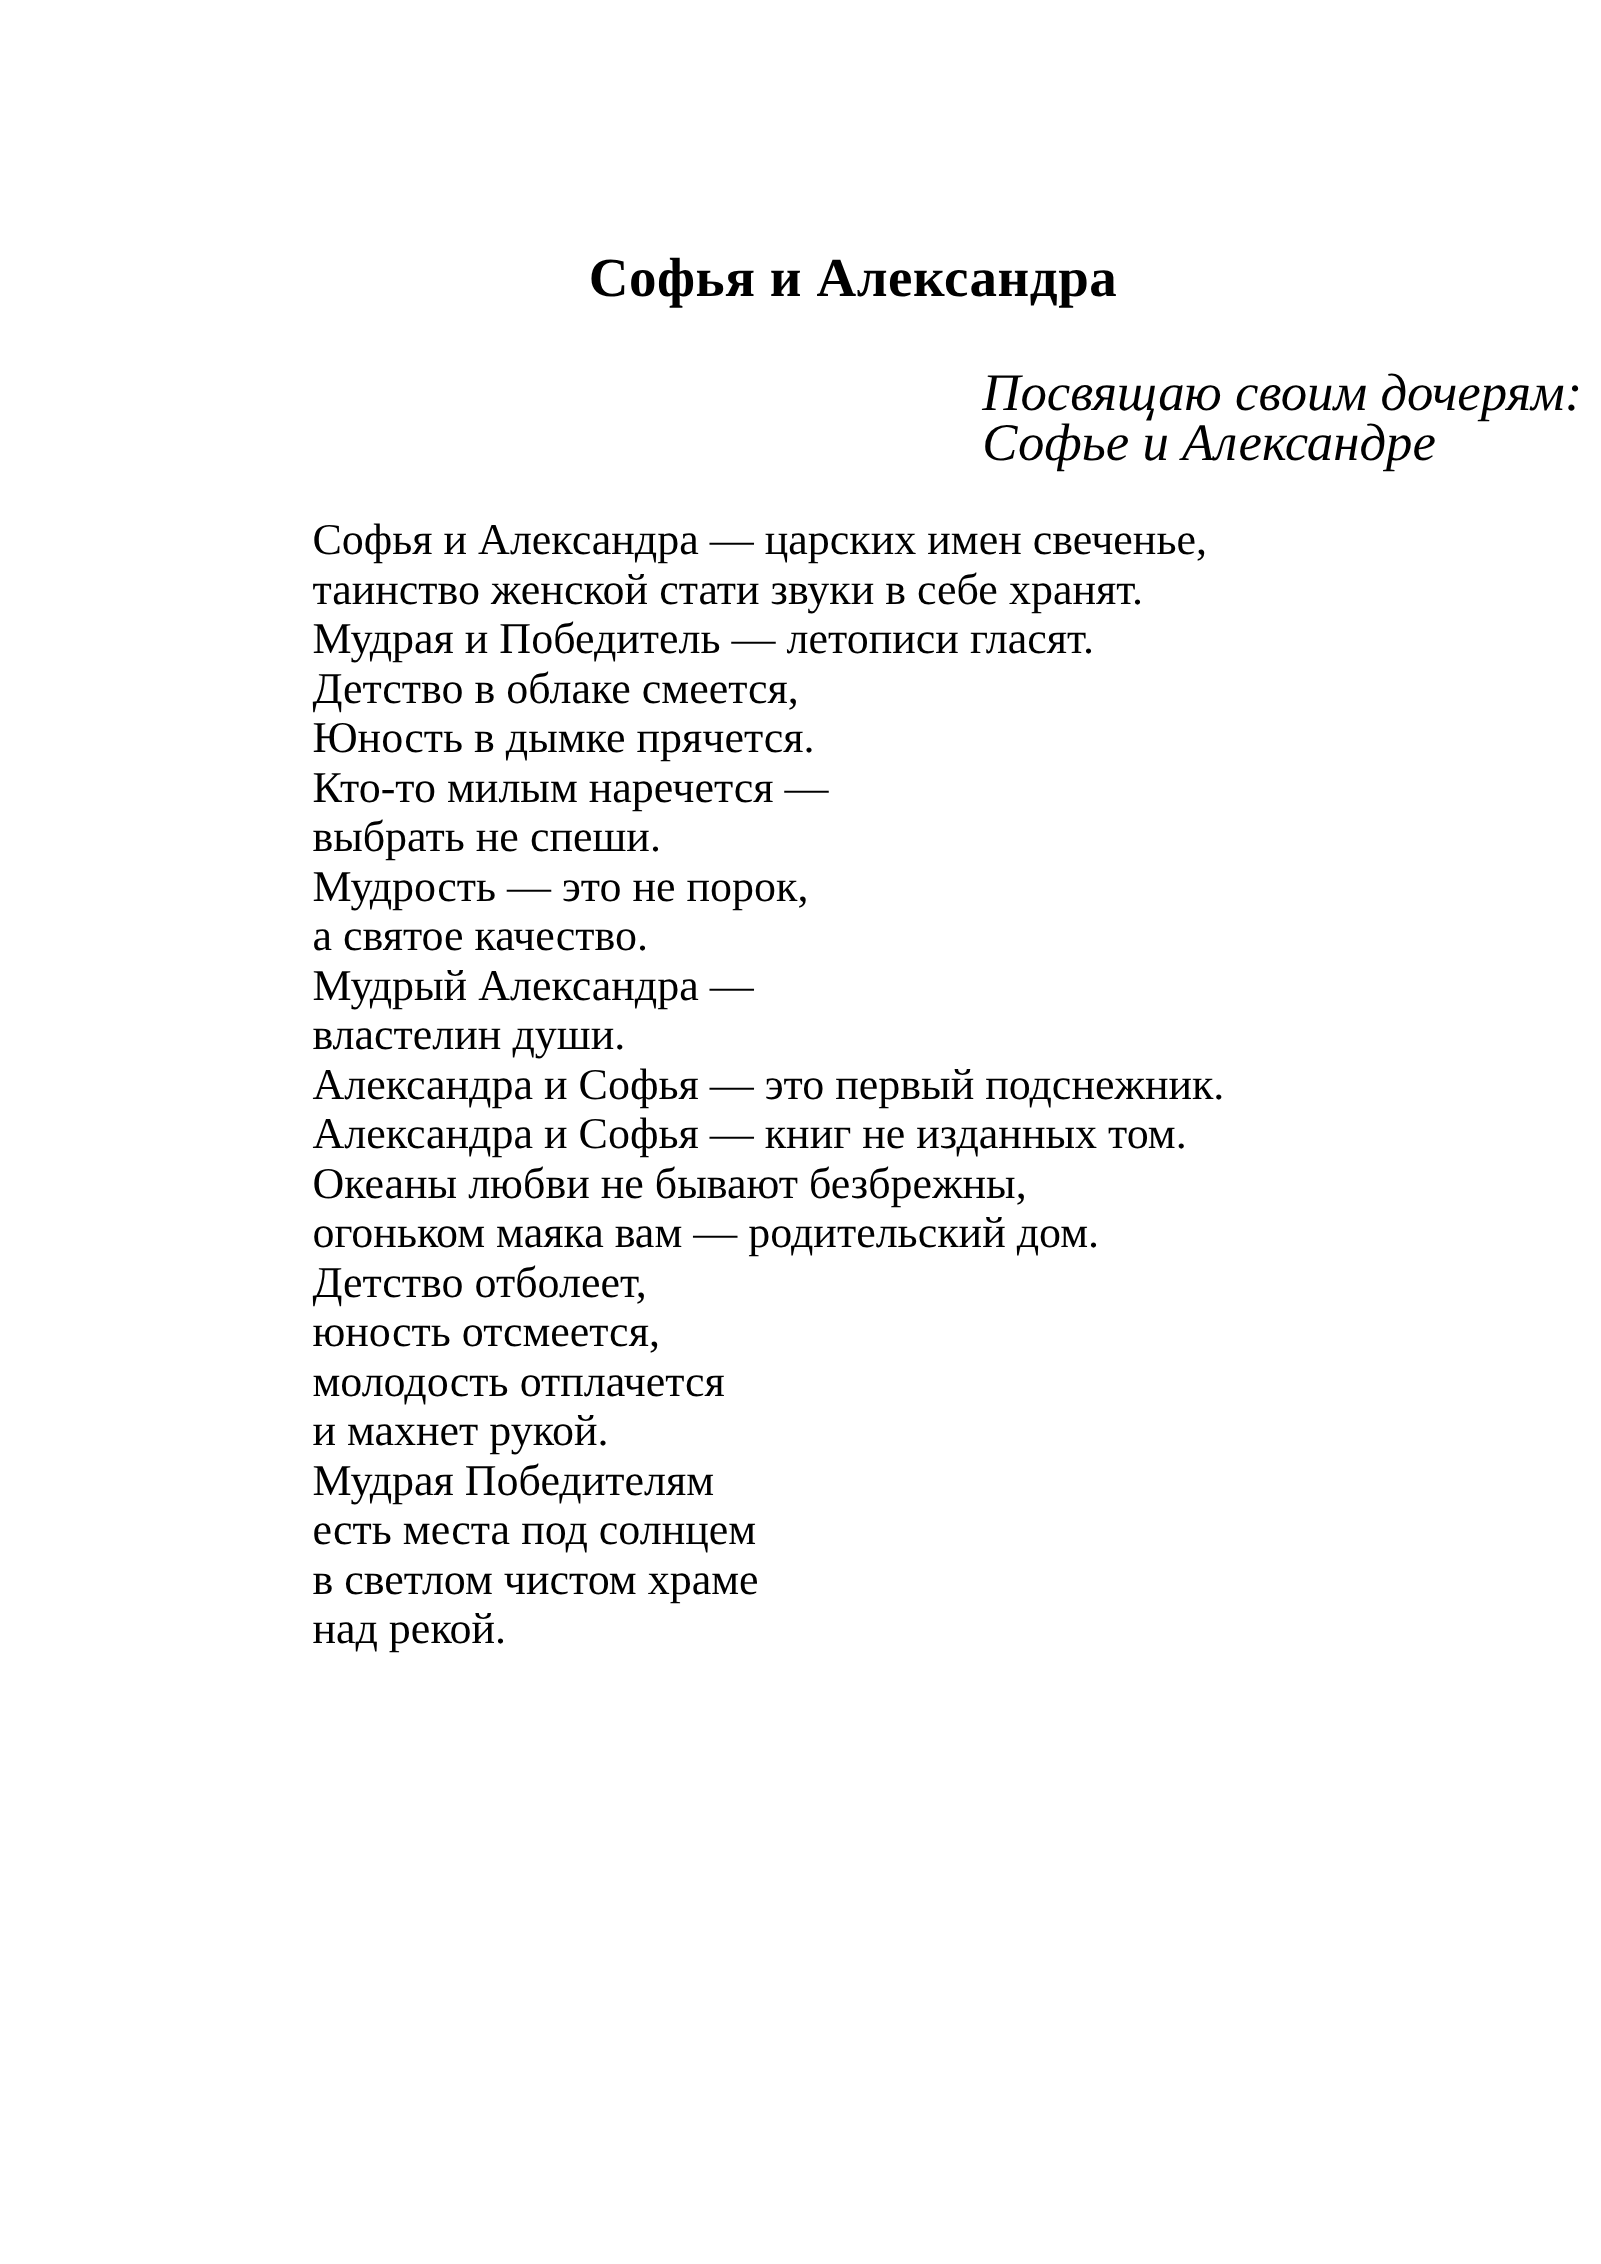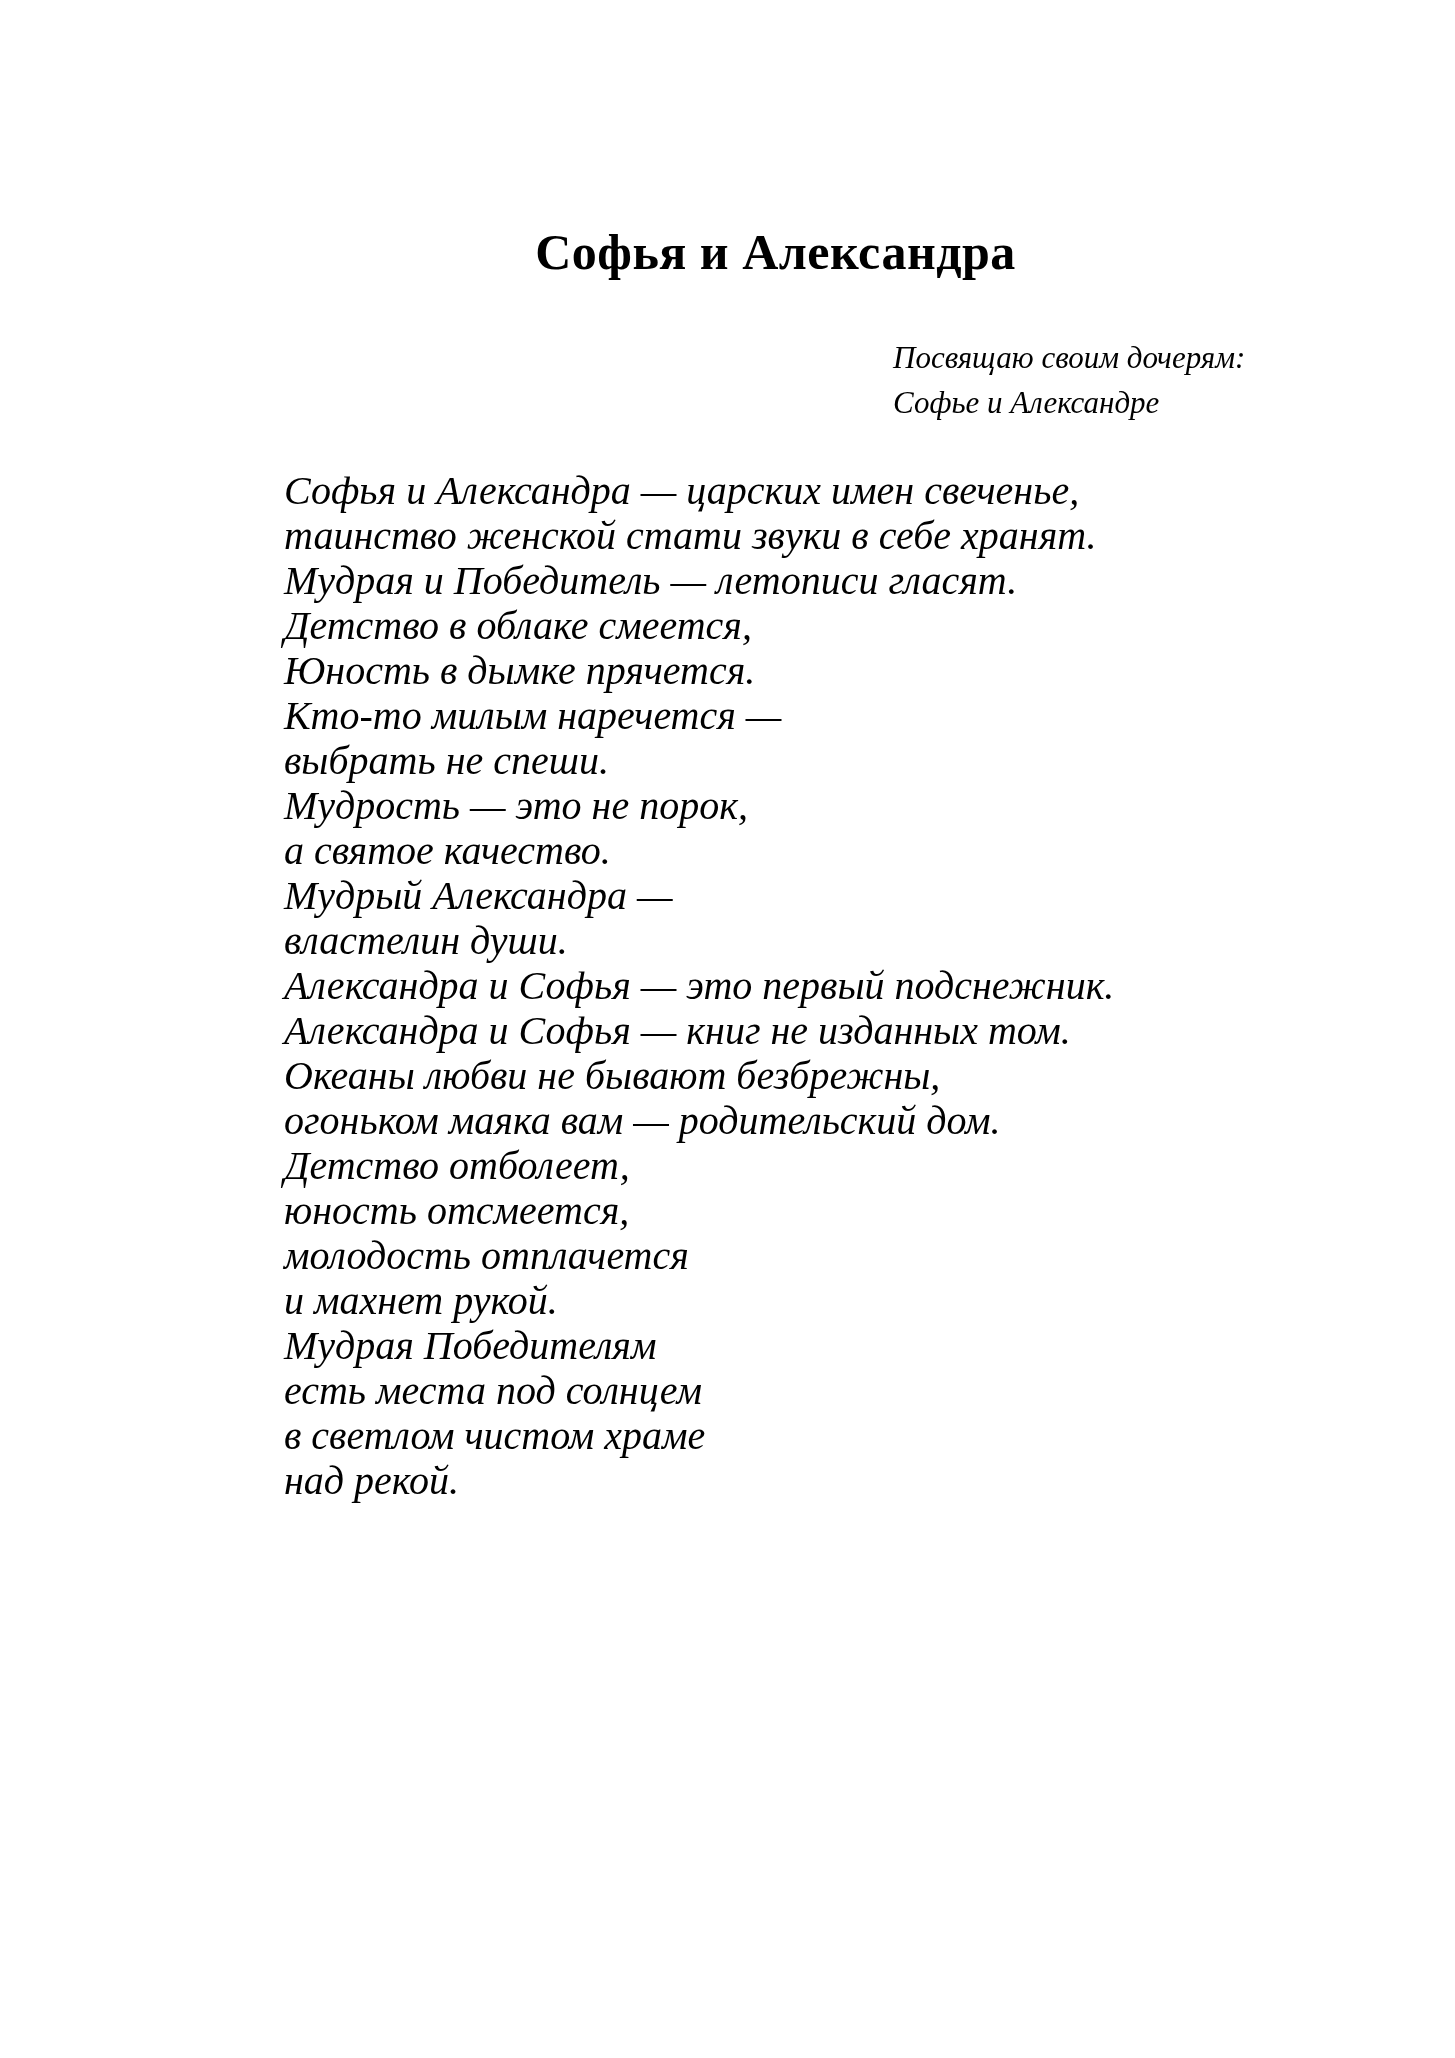--- a/index.html
+++ b/index.html
@@ -25,33 +25,32 @@
     text-align: center;
     font-size: 50px;
     font-weight: bold;
     line-height: normal;
     letter-spacing: 0.5px;
   }
   .dedication {
     position: absolute;
     top: 335px;
     left: 893px;
-    font-size: 31px;
+    font-size: 48px;
     font-style: italic;
     line-height: 45px;
     white-space: nowrap;
   }
   .poem {
     position: absolute;
     top: 468px;
     left: 284px;
     font-size: 40px;
     line-height: 45px;
     white-space: nowrap;
-    font-style: italic;
   }
   .page-number {
     position: absolute;
     top: 1934px;
     left: 52px;
     width: 1455px;
     text-align: center;
     font-size: 30px;
     line-height: normal;
   }

